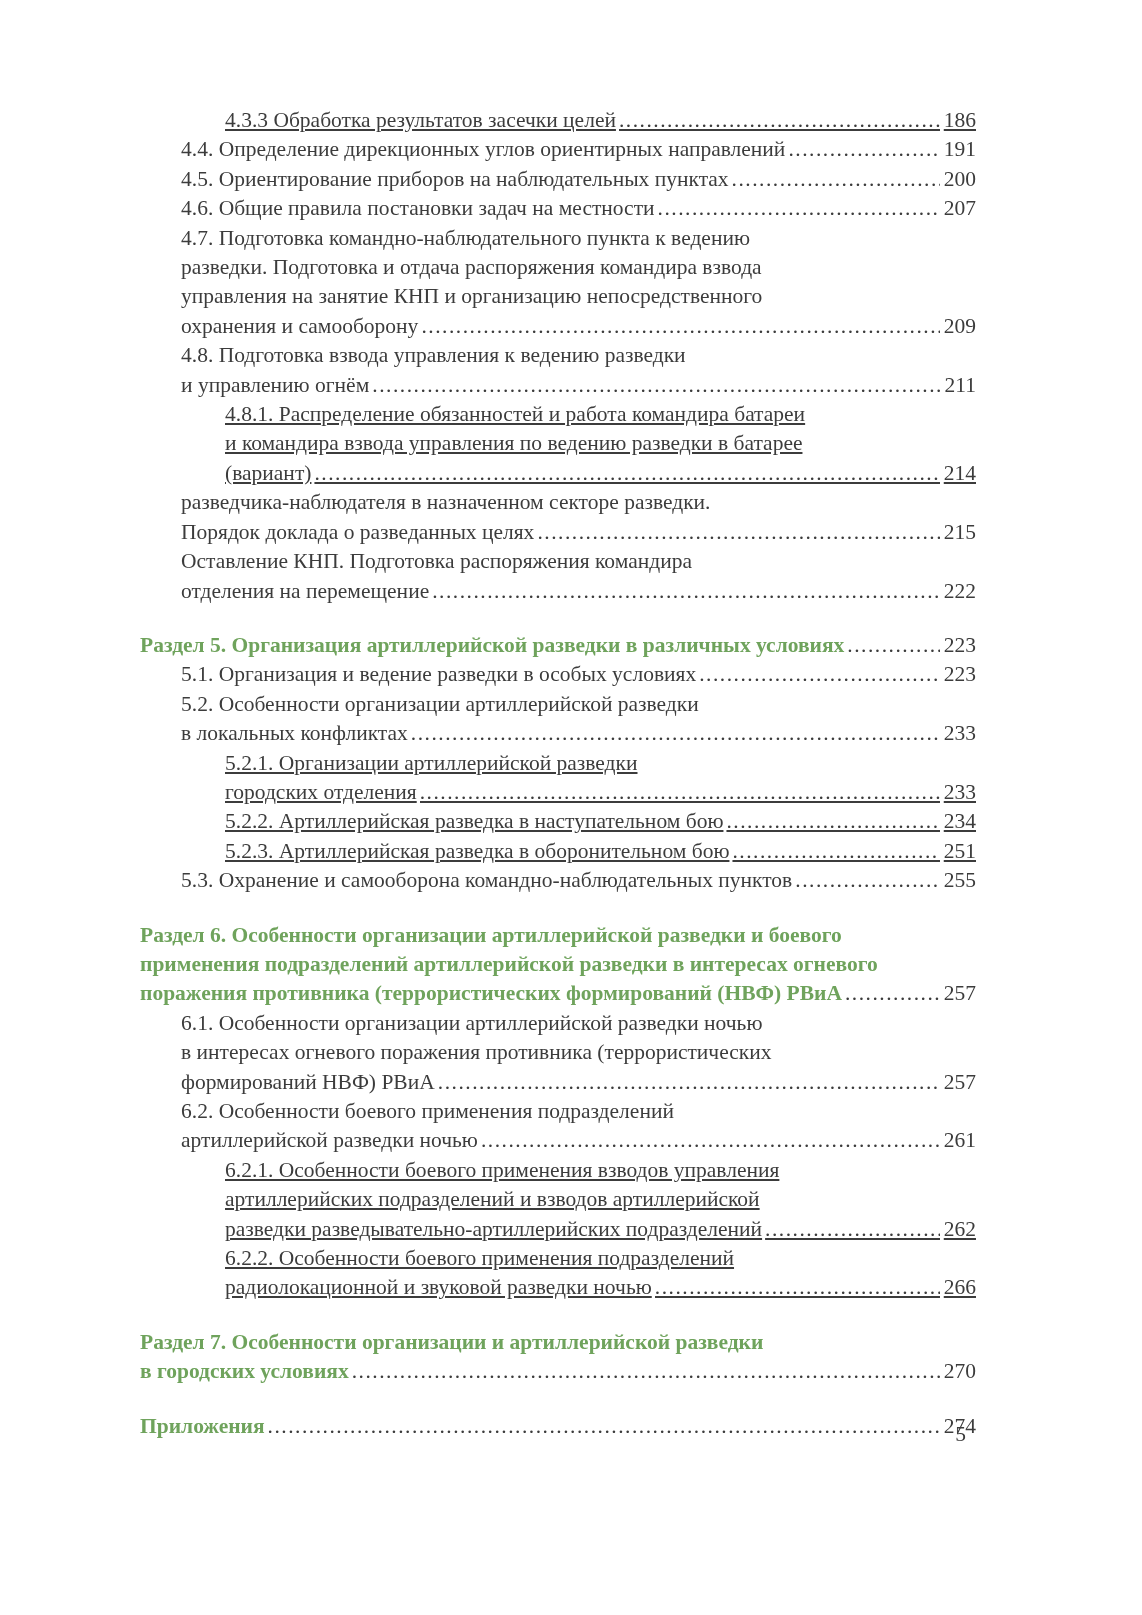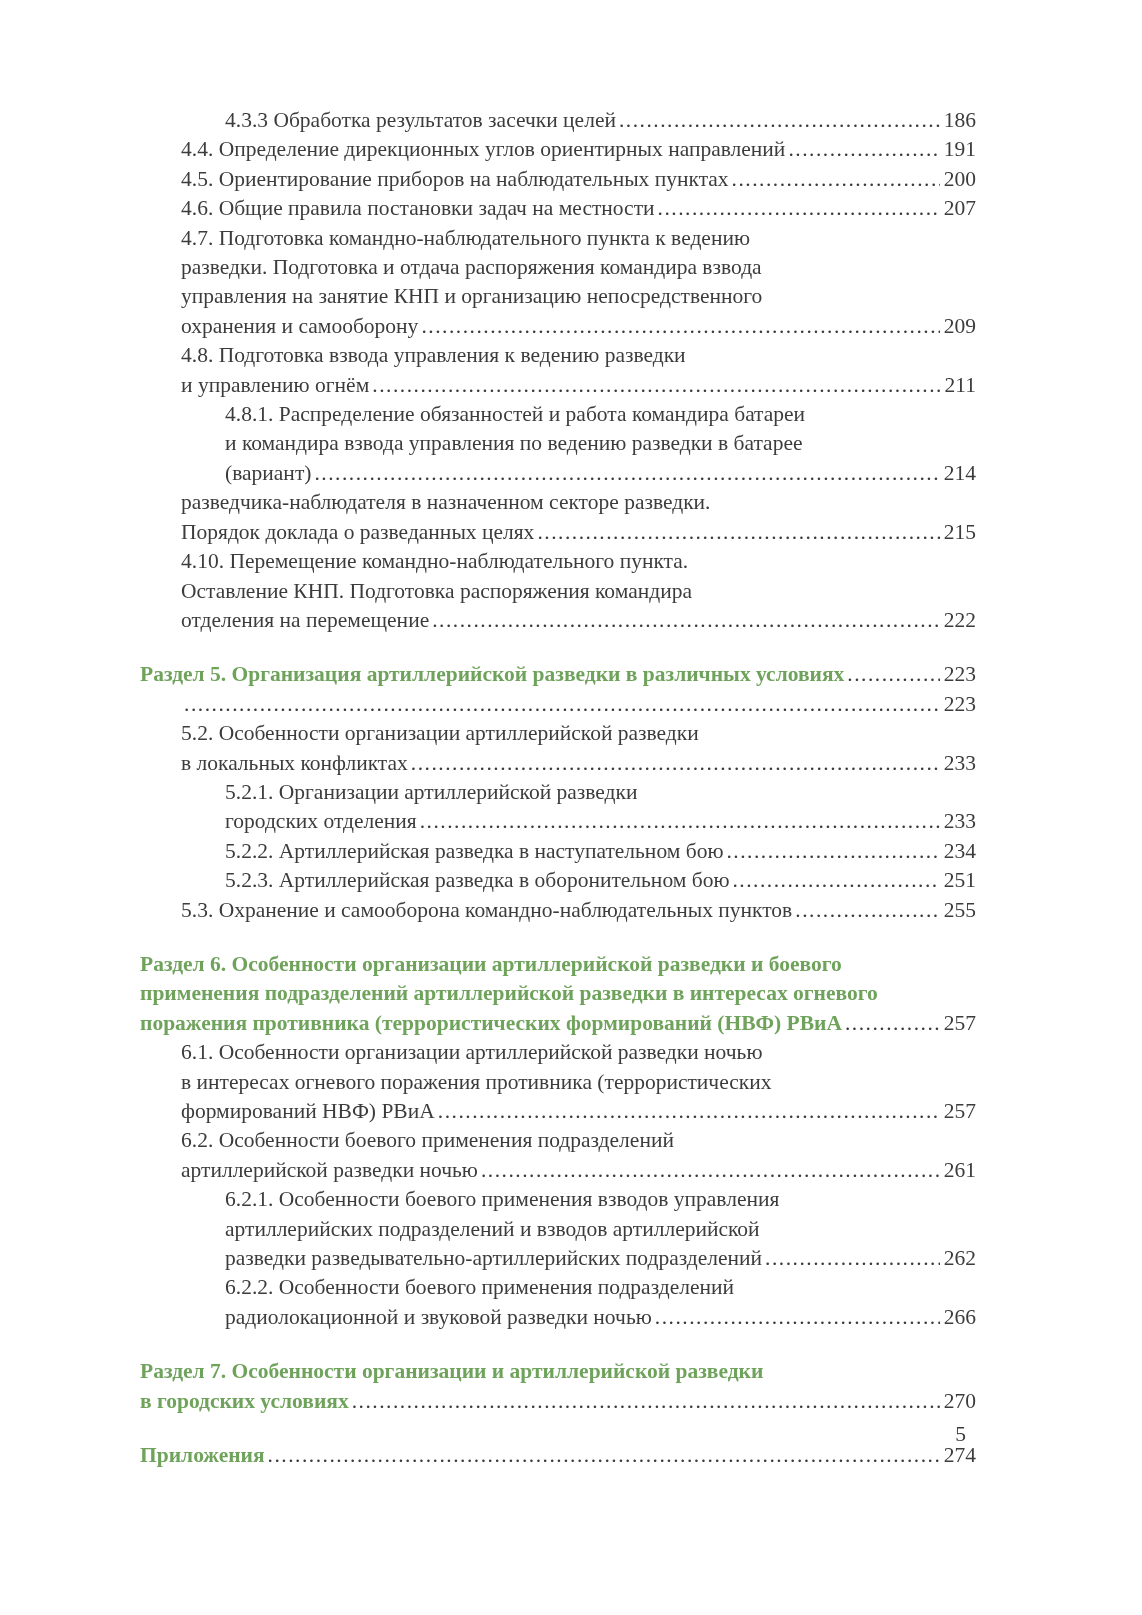--- a/index.html
+++ b/index.html
@@ -20,21 +20,21 @@
     position: absolute;
     left: 140px;
     top: 106px;
     width: 836px;
     font-size: 21.5px;
     line-height: 29.4px;
   }
   .entry { margin: 0; }
   .entry.section { margin-top: 25px; }
   .entry.level-1 .line { padding-left: 41px; }
-  .entry.level-2 .line { padding-left: 85px; }
+  .entry.level-2 .line { padding-left: 85px; text-decoration: underline; }
   .line {
     display: flex;
     align-items: baseline;
   }
   .txt { white-space: pre-wrap; }
   .entry.green .txt {
     font-weight: bold;
   }
   .leader {
     flex: 1;
@@ -141,40 +141,38 @@
           <span class="txt">разведчика-наблюдателя в назначенном секторе разведки.</span>
         </div>
         <div class="line">
           <span class="txt">Порядок доклада о разведанных целях</span>
           <span class="leader"></span>
           <span class="pg">215</span>
         </div>
       </div>
       <div class="entry level-1">
         <div class="line">
-          <span class="txt">4.10. Перемещение командно-наблюдательного пункта.</span>
-        </div>
-        <div class="line">
           <span class="txt">Оставление КНП. Подготовка распоряжения командира</span>
         </div>
         <div class="line">
           <span class="txt">отделения на перемещение</span>
           <span class="leader"></span>
           <span class="pg">222</span>
         </div>
       </div>
       <div class="entry level-0 green section">
         <div class="line">
           <span class="txt" style="color: rgb(111, 163, 92);">Раздел 5. Организация артиллерийской разведки в различных условиях</span>
           <span class="leader"></span>
           <span class="pg">223</span>
         </div>
       </div>
       <div class="entry level-1">
         <div class="line">
+          <span class="txt">5.1. Организация и ведение разведки в особых условиях</span>
           <span class="leader"></span>
           <span class="pg">223</span>
         </div>
       </div>
       <div class="entry level-1">
         <div class="line">
           <span class="txt">5.2. Особенности организации артиллерийской разведки</span>
         </div>
         <div class="line">
           <span class="txt">в локальных конфликтах</span>

